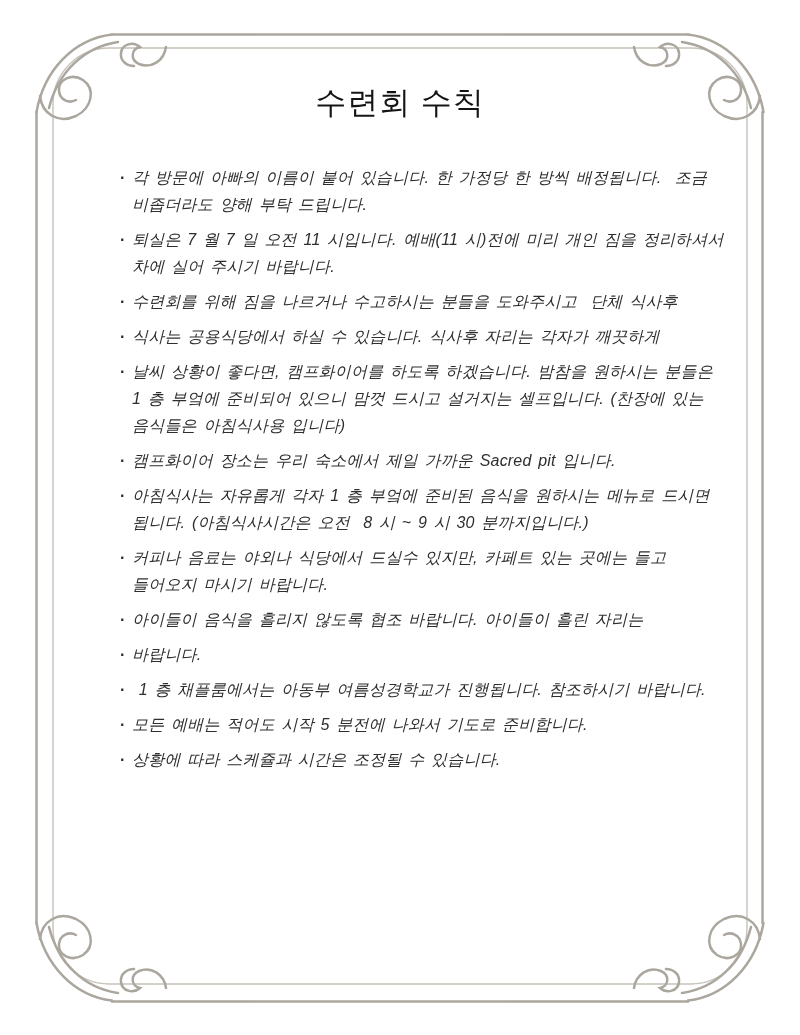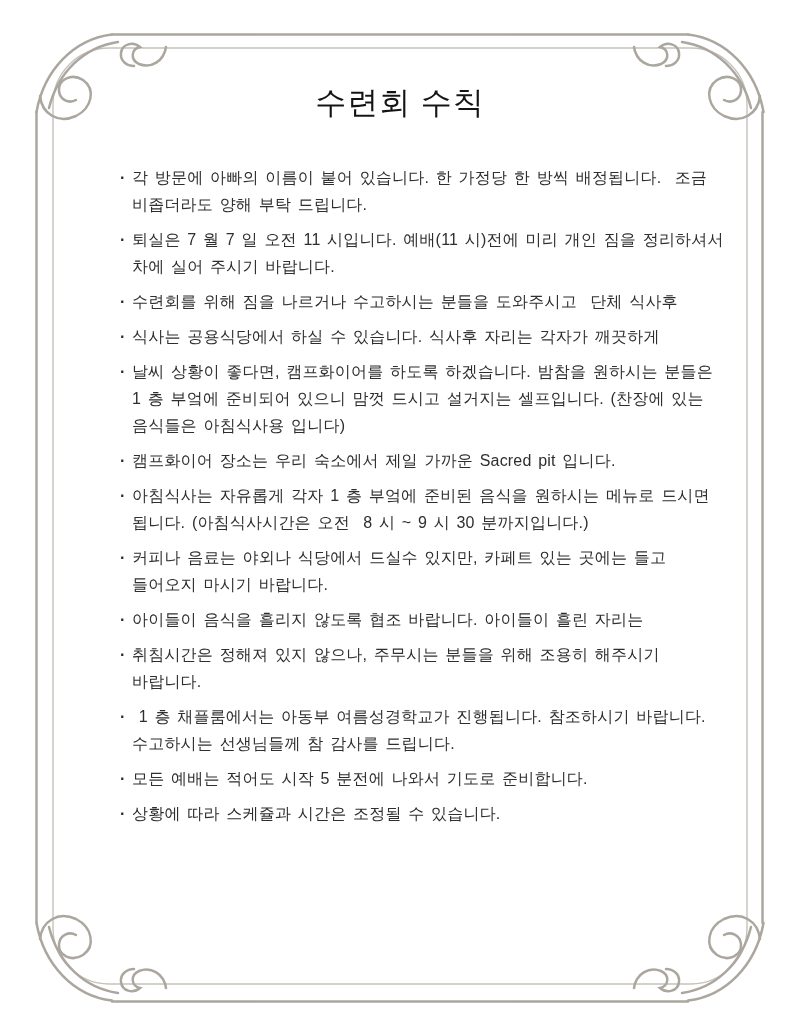--- a/index.html
+++ b/index.html
@@ -44,21 +44,21 @@
     font-size:16px;
     line-height:27px;
   }
   .dot{
     flex:0 0 auto;
     width:12px;
     line-height:27px;
     font-weight:700;
     color:var(--text);
   }
-  .txt{flex:1 1 auto;}
+  .txt{flex:1 1 auto;font-style:italic;}
   .line{white-space:pre;word-spacing:2px;letter-spacing:0.2px;}
 </style>
 </head>
 <body>
 
 <div class="page">
 
   <svg class="frame" viewBox="0 0 800 1035" xmlns="http://www.w3.org/2000/svg">
     <defs>
       <g id="cf">
@@ -145,29 +145,27 @@
       </div>
       <div class="rule">
         <span class="dot">·</span>
         <div class="txt">
           <div class="line">아이들이 음식을 흘리지 않도록 협조 바랍니다. 아이들이 흘린 자리는</div>
         </div>
       </div>
       <div class="rule">
         <span class="dot">·</span>
         <div class="txt">
-          <div class="line">취침시간은 정해져 있지 않으나, 주무시는 분들을 위해 조용히 해주시기</div>
           <div class="line">바랍니다.</div>
         </div>
       </div>
       <div class="rule">
         <span class="dot">·</span>
         <div class="txt">
           <div class="line"> 1 층 채플룸에서는 아동부 여름성경학교가 진행됩니다. 참조하시기 바랍니다.</div>
-          <div class="line">수고하시는 선생님들께 참 감사를 드립니다.</div>
         </div>
       </div>
       <div class="rule">
         <span class="dot">·</span>
         <div class="txt">
           <div class="line">모든 예배는 적어도 시작 5 분전에 나와서 기도로 준비합니다.</div>
         </div>
       </div>
       <div class="rule">
         <span class="dot">·</span>

